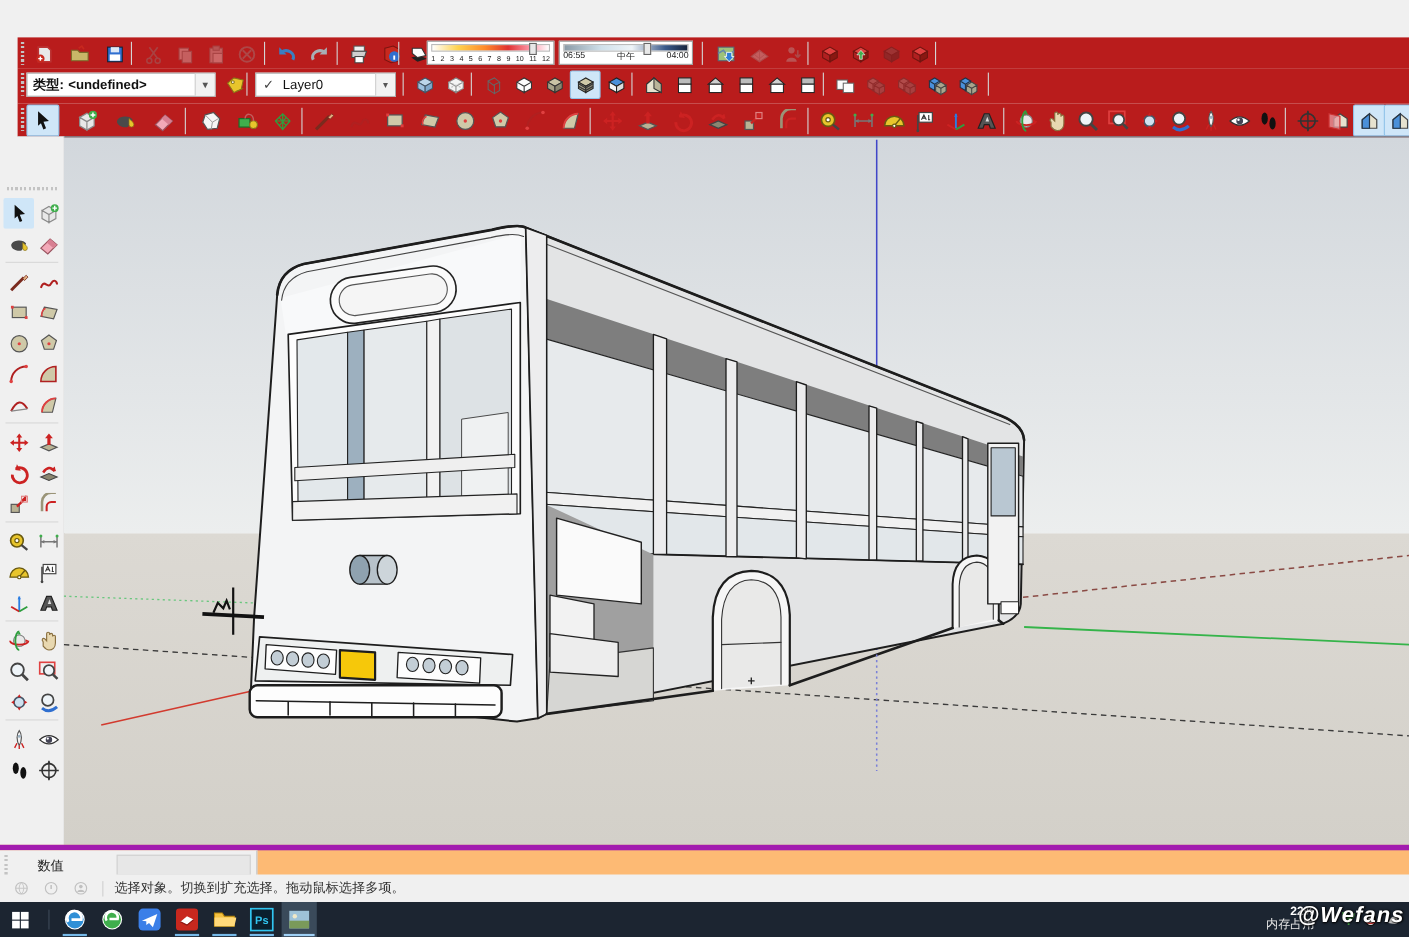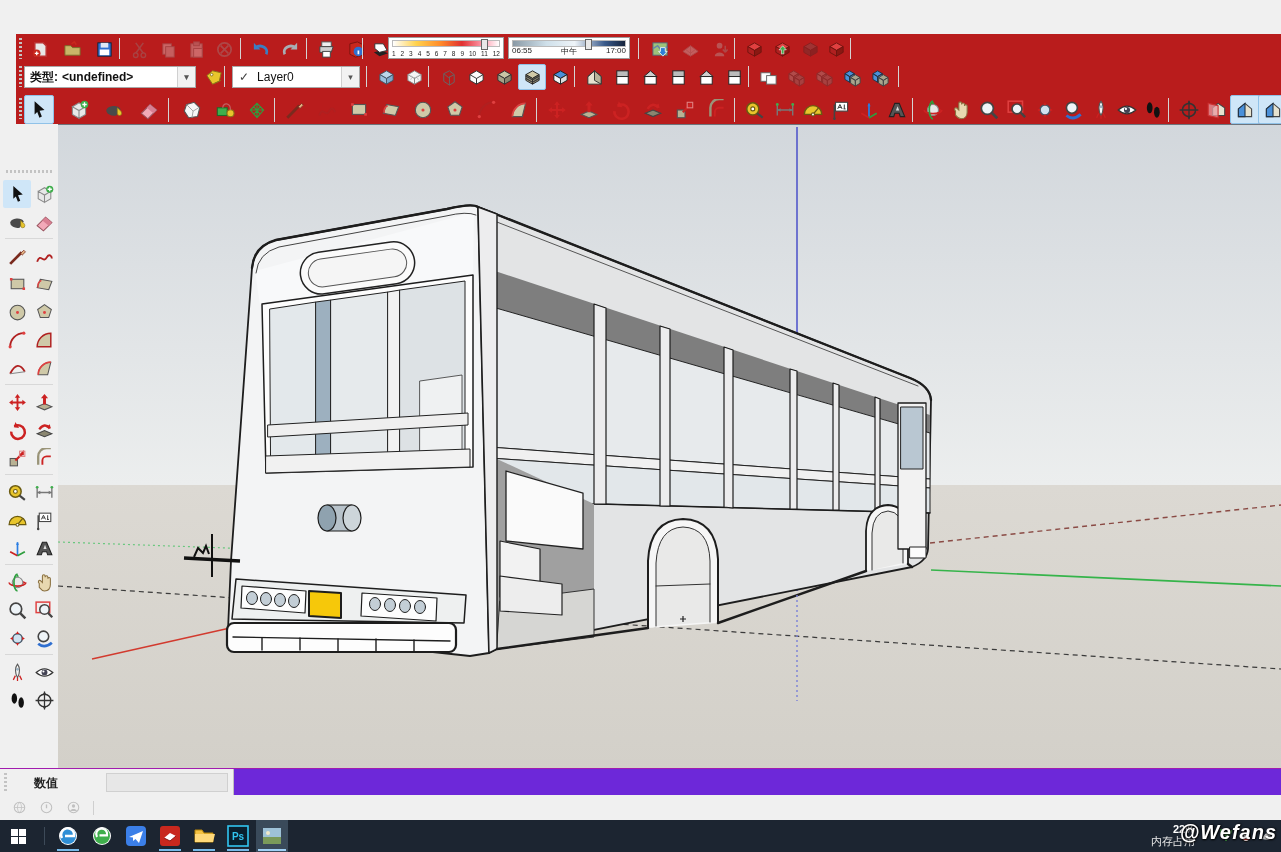--- a/index.html
+++ b/index.html
@@ -33,21 +33,21 @@
   .slider .handle{position:absolute;top:1px;width:5px;height:9px;background:#e8e8e8;border:1px solid #666;}
   
   #ltb{position:absolute;left:0;top:124px;width:58px;height:644px;background:#f0f0f0;border-right:1px solid #c9c9c9;}
   #ltb .grip2{position:absolute;left:6px;top:46px;width:46px;height:3px;background:repeating-linear-gradient(90deg,#c3c3c3 0 2px,transparent 2px 4px);}
   .lb{position:absolute;width:26px;height:26px;display:flex;align-items:center;justify-content:center;border:1px solid transparent;border-radius:2px;}
   .lb svg{width:21px;height:21px;}
   .lsep{position:absolute;left:5px;width:48px;height:1px;background:#d8d8d8;}
   
   #viewport{position:absolute;left:58px;top:124px;width:1223px;height:644px;border-top:1px solid #6e747c;}
   
-  #measure{position:absolute;left:0;top:768px;width:100%;height:27px;background:#6d28d9;border-top:1px solid #a21caf;font-weight:bold;}
+  #measure{position:absolute;left:0;top:768px;width:100%;height:27px;background:#fdba74;border-top:5px solid #a21caf;}
   #measure .panel{position:absolute;left:0;top:0;width:233px;height:100%;border-right:1px solid #c0c0c0;background:#f0f0f0;}
   #measure .mlabel{position:absolute;left:34px;top:6px;font-size:12px;color:#222;}
   #measure .mbox{position:absolute;left:106px;top:4px;width:122px;height:19px;background:#e7e7e7;border:1px solid #d0d0d0;font-size:12px;color:#222;padding:0 4px;box-sizing:border-box;}
   
   #status{position:absolute;left:0;top:795px;width:100%;height:25px;background:#f0f0f0;display:flex;align-items:center;}
   #status .sic{width:15px;height:15px;margin-left:12px;opacity:.55;}
   #status .sdiv{width:1px;height:14px;background:#cfcfcf;margin:0 10px 0 12px;}
   #status .hint{font-size:12px;color:#333;}
   
   #taskbar{position:absolute;left:0;top:820px;width:100%;height:32px;background:#1c2531;}
@@ -488,21 +488,21 @@
           <span>12</span>
       </div>
     </div>
 
     <div class="slider" style="left:492px;width:122px">
       <div class="bar" style="background:linear-gradient(90deg,#8a9aa6,#cfe0ea 30%,#eef4f8 55%,#3a5a8a 82%,#16243c)"></div>
       <div class="handle" style="left:76px"></div>
       <div class="labels" style="font-size:8px">
         <span>06:55</span>
         <span>中午</span>
-        <span>17:00</span>
+        <span>04:00</span>
       </div>
     </div>
     <div class="vsep" style="left:622px"></div>
     <div class="b" style="left:630px">
         <svg>
           <use href="#i-map"></use>
         </svg>
       </div>
     <div class="b dis" style="left:660px">
         <svg>
@@ -1195,20 +1195,21 @@
     <svg class="sic">
         <use href="#i-globe"></use>
       </svg>
     <svg class="sic">
         <use href="#i-creds"></use>
       </svg>
     <svg class="sic">
         <use href="#i-person"></use>
       </svg>
     <div class="sdiv"></div>
+    <span class="hint">选择对象。切换到扩充选择。拖动鼠标选择多项。</span>
   </div>
 
   <div id="taskbar">
     <div class="tbtn" style="left:2px">
         <div class="win">
           <i></i>
           <i></i>
           <i></i>
           <i></i>
         </div>

